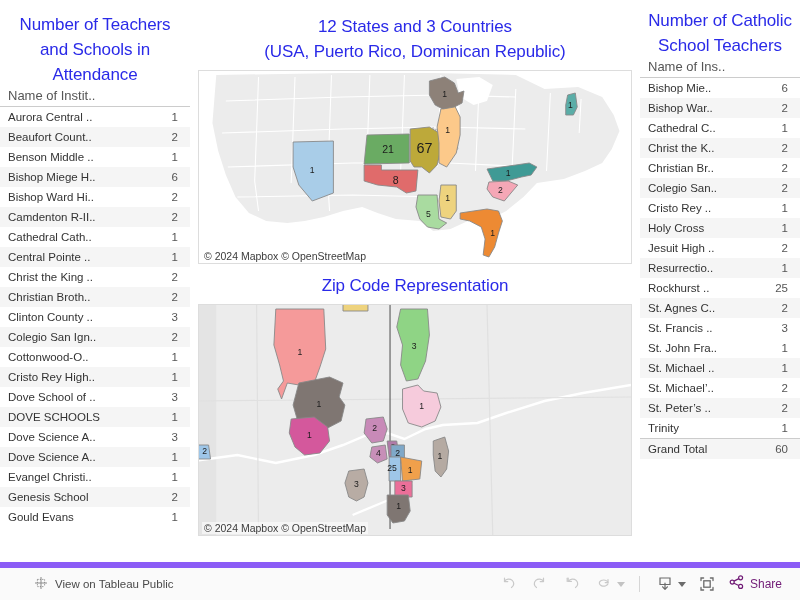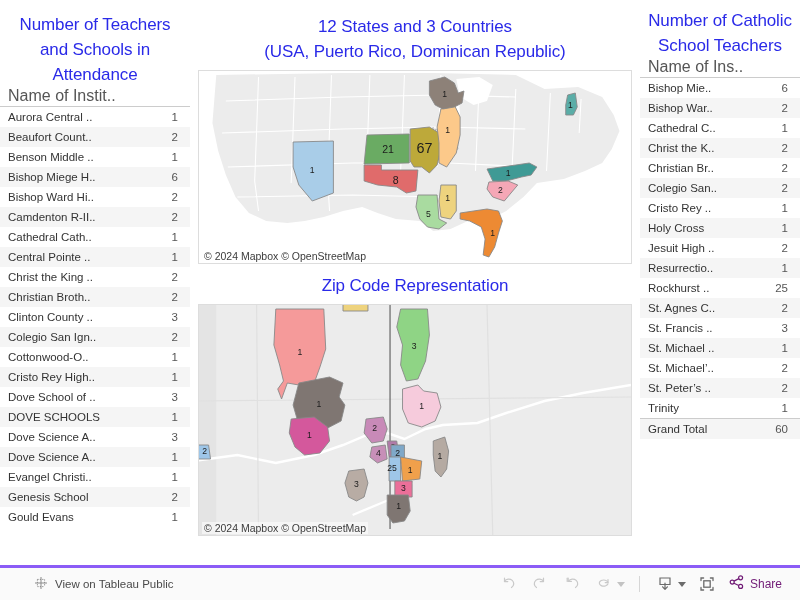--- a/index.html
+++ b/index.html
@@ -46,21 +46,21 @@
 
   
   .tbl {
     width: 100%;
     border-collapse: collapse;
     font-size: 11.5px;
     color: #333333;
   }
   .tbl .hdr td {
     color: #555555;
-    font-size: 16px;
+    font-size: 13px;
     padding: 2px 6px 3px 8px;
     border-bottom: 1px solid #cccccc;
     background: #ffffff;
     white-space: nowrap;
   }
   .tbl td {
     padding: 3px 6px 3px 8px;
     white-space: nowrap;
     overflow: hidden;
     height: 14px;
@@ -127,21 +127,21 @@
   .state-shape { stroke: #888888; stroke-width: 0.9; }
   .bgland  { fill: #ececec; stroke: none; }
   .water   { fill: #ffffff; stroke: none; }
 
   
   #toolbar {
     position: absolute;
     left: 0; bottom: 0;
     width: 800px; height: 32px;
     background: #fafafa;
-    border-top: 3px solid #8b5cf6;
+    border-top: 6px solid #8b5cf6;
     display: flex;
     align-items: center;
   }
   #tableau-link {
     display: flex; align-items: center;
     gap: 7px;
     margin-left: 34px;
     color: #4a4a4a;
     font-size: 11.5px;
     text-decoration: none;
@@ -484,20 +484,24 @@
             <td class="num">25</td>
           </tr>
           <tr class="alt">
             <td>St. Agnes C..</td>
             <td class="num">2</td>
           </tr>
           <tr>
             <td>St. Francis ..</td>
             <td class="num">3</td>
           </tr>
+          <tr>
+            <td>St. John Fra..</td>
+            <td class="num">1</td>
+          </tr>
           <tr class="alt">
             <td>St. Michael ..</td>
             <td class="num">1</td>
           </tr>
           <tr>
             <td>St. Michael’..</td>
             <td class="num">2</td>
           </tr>
           <tr class="alt">
             <td>St. Peter’s ..</td>

